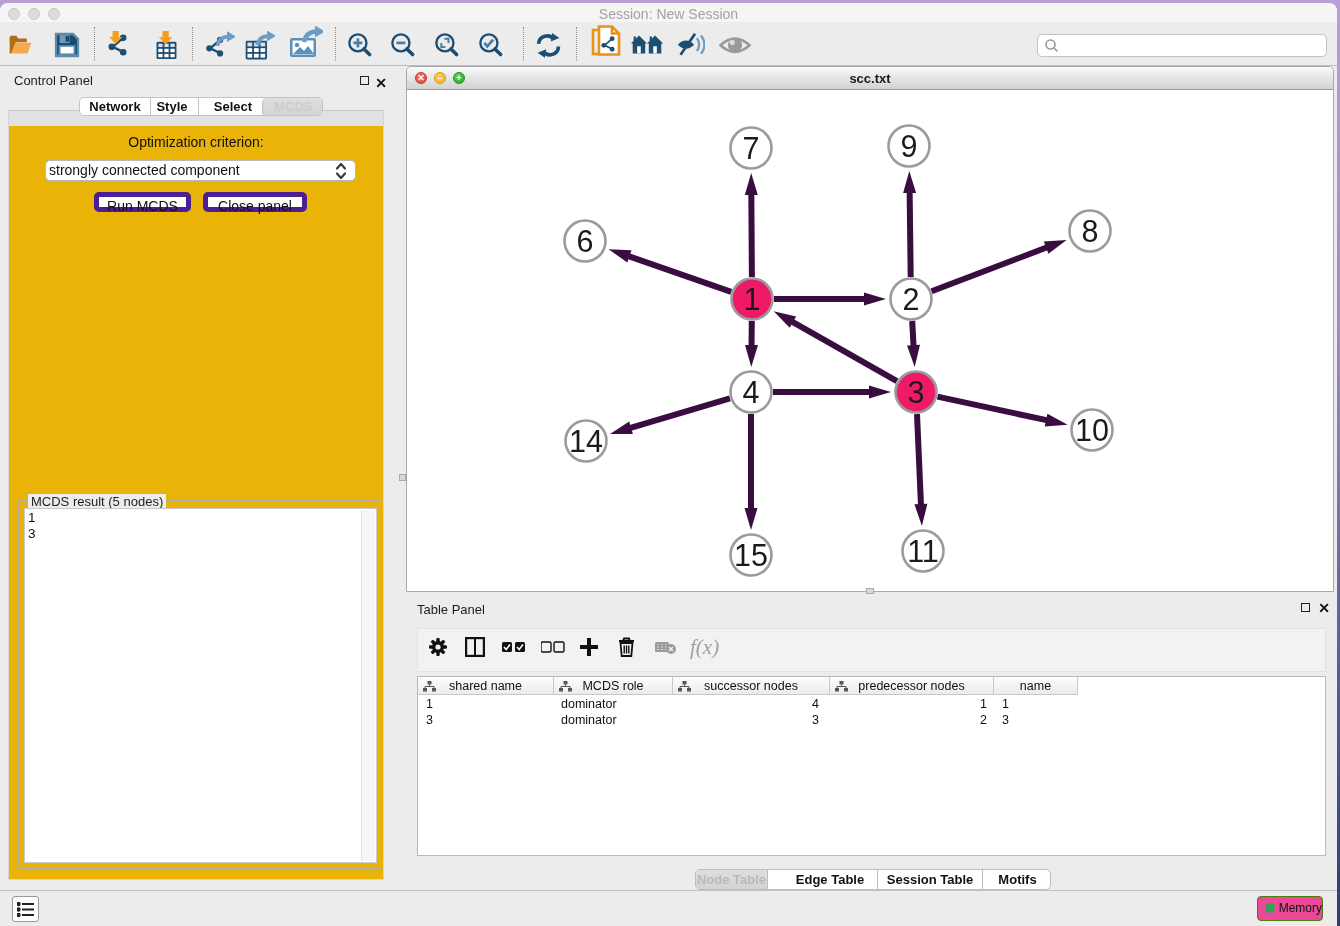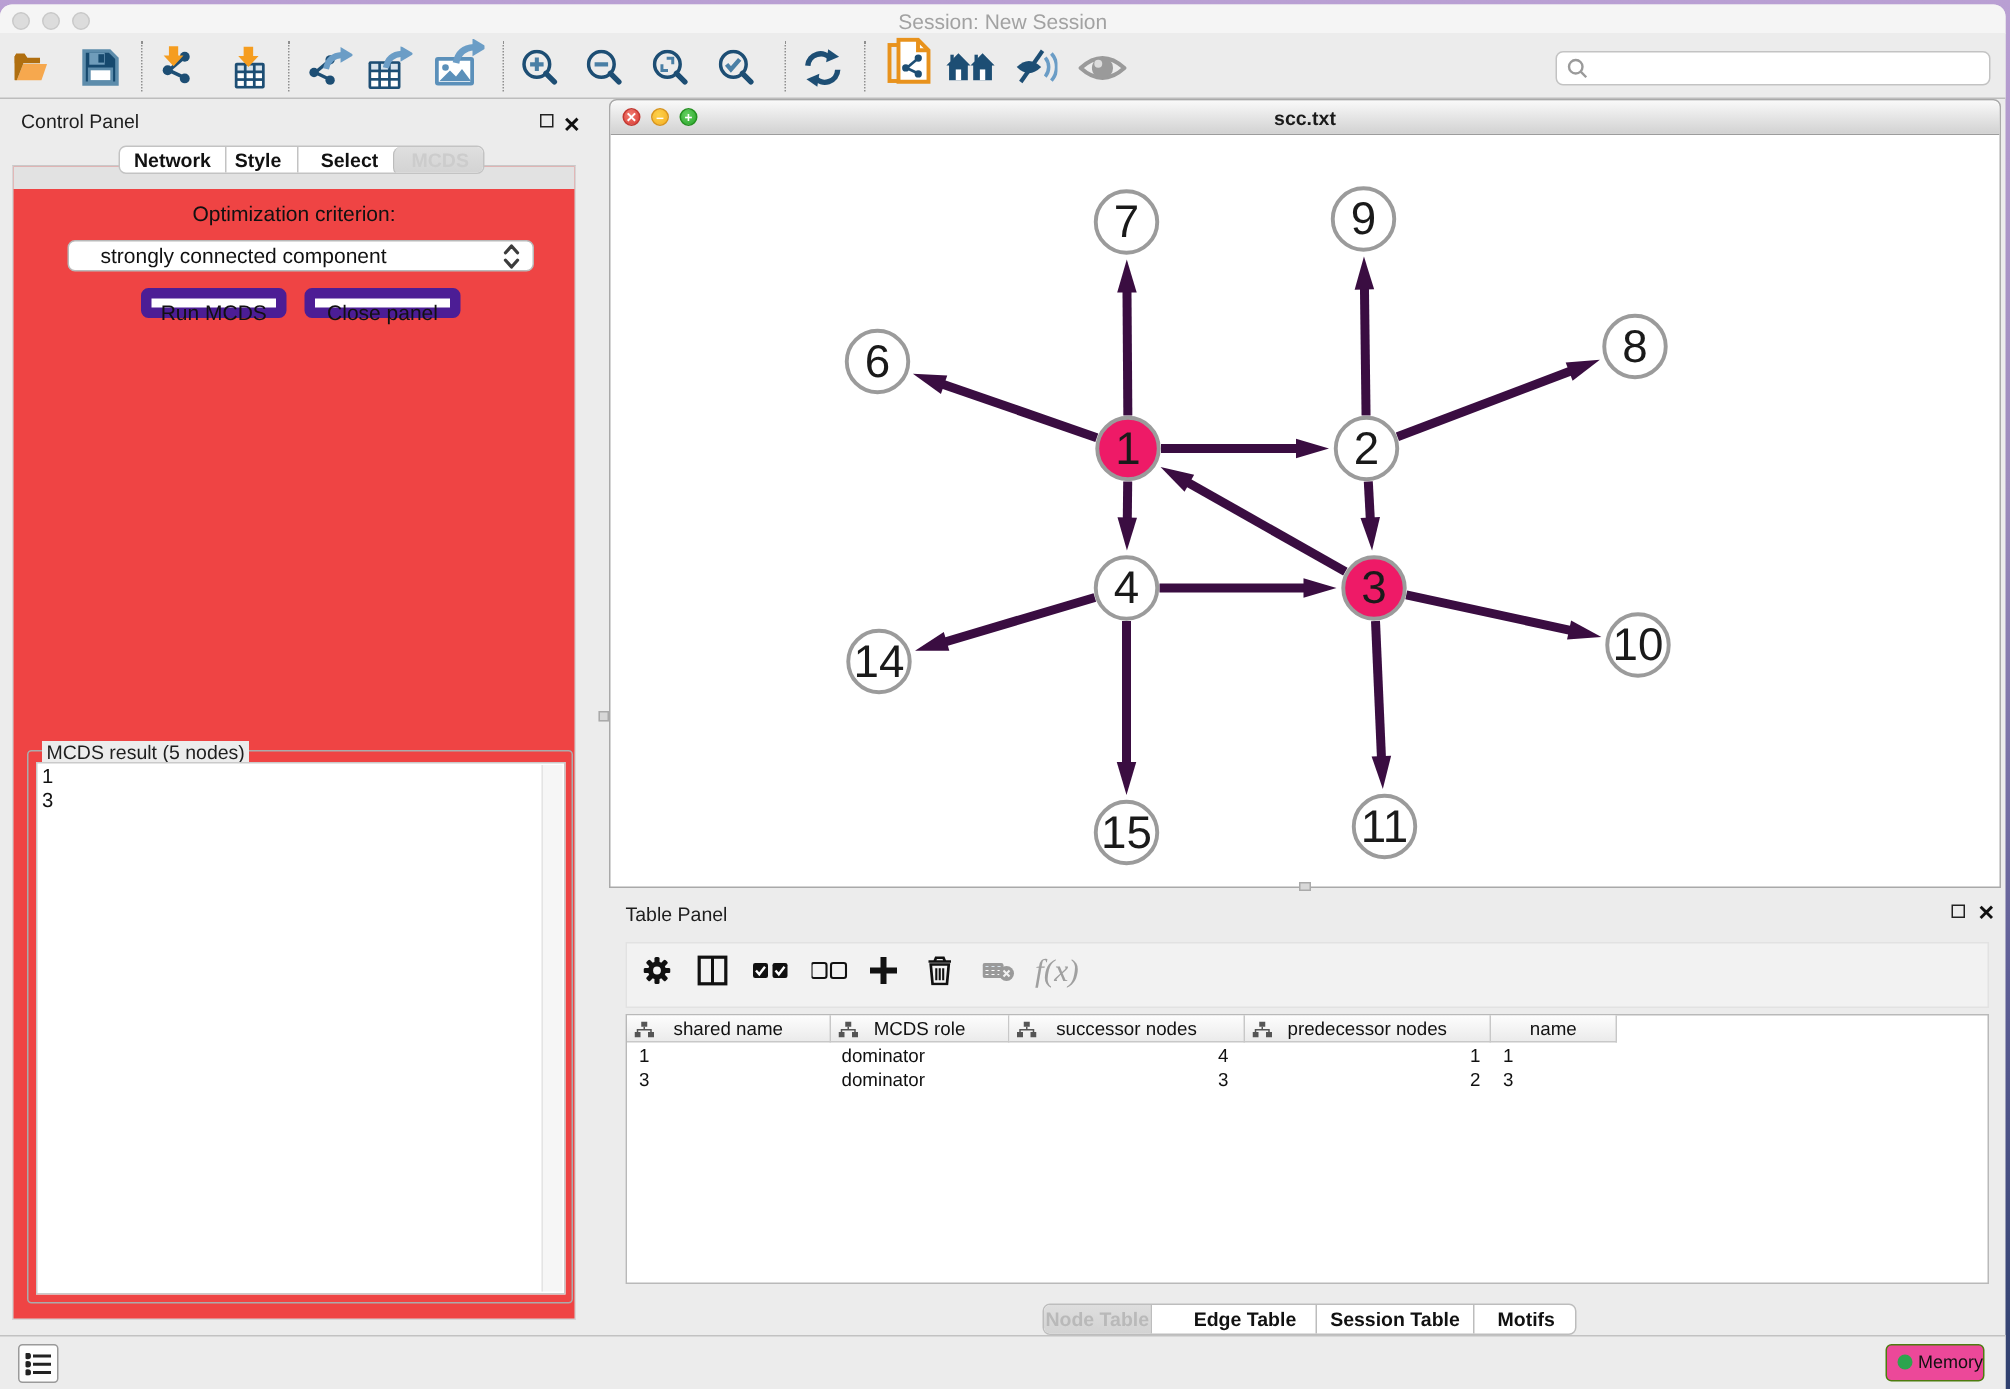--- a/index.html
+++ b/index.html
@@ -8,25 +8,25 @@
 .tl{position:absolute;top:4.5px;width:12px;height:12px;border-radius:50%;background:#dcdcdc;border:1px solid #c9c9c9}
 #apptitle{position:absolute;top:3px;left:0;right:0;text-align:center;font-size:14px;color:#a2a2a2}
 #toolbar{position:absolute;left:0;top:19px;right:0;height:44px;background:#ececec;border-bottom:1px solid #bdbdbd}
 .sep{position:absolute;top:5px;height:34px;width:0;border-left:1px dotted #8f8f8f}
 .ticon{position:absolute;top:5px}
 #searchbox{position:absolute;left:1037px;top:12px;width:290px;height:23px;background:#fff;border:1px solid #c3c3c3;border-radius:5px}
 
 #cpanel{position:absolute;left:0;top:63px;width:392px;bottom:40px;background:#ececec}
 #cphead{position:absolute;left:14px;top:7px;font-size:13px;color:#1e1e1e}
 .winbtn{position:absolute;top:9px;font-size:12px;color:#111}
-#tabpane{position:absolute;left:8px;top:44px;right:8px;bottom:6px;border:1px solid #d6d6d6;border-top:1px solid #c9c9c9;background:#ef4444}
+#tabpane{position:absolute;left:8px;top:44px;right:8px;bottom:6px;border:1px solid #d6d6d6;border-top:1px solid #c9c9c9;background:#eab308}
 #tabpane .band{position:absolute;left:0;top:0;right:0;height:15px;background:#e2e2e2}
 #optlabel{position:absolute;left:0;right:0;top:23px;text-align:center;font-size:14px;color:#111}
-#dropdown{position:absolute;left:36px;top:49px;width:311px;height:21px;background:#fff;border:1px solid #b9b9b9;border-radius:5px;font-size:14px;color:#111;line-height:19px;padding-left:21px}
-.btn{position:absolute;top:81px;height:20px;background:#fff;border:7px solid #4c1d95;border-radius:5px;font-size:14px;color:#111;text-align:center;line-height:18px}
+#dropdown{position:absolute;left:36px;top:49px;width:311px;height:21px;background:#fff;border:1px solid #b9b9b9;border-radius:5px;font-size:14px;color:#111;line-height:19px;padding-left:3px}
+.btn{position:absolute;top:81px;height:20px;background:#fff;border:5px solid #4c1d95;border-radius:5px;font-size:14px;color:#111;text-align:center;line-height:18px}
 #fieldset{position:absolute;left:9px;top:389px;right:1px;height:369px;border:1px solid #ababab;border-radius:3px}
 #fslegend{position:absolute;left:9px;top:-7px;background:#ececec;padding:0 3px;font-size:13px;color:#1e1e1e}
 #fstext{position:absolute;left:5px;top:7px;right:4px;bottom:5px;background:#fff;border:1px solid #cacaca}
 #fsscroll{position:absolute;top:1px;bottom:1px;right:1px;width:14px;background:#f6f6f6;border-left:1px solid #e4e4e4}
 
 #netwin{position:absolute;left:406px;top:63px;width:928px;height:526px;background:#fff;border:1px solid #a9a9a9;border-radius:5px 5px 0 0}
 #nettitle{position:absolute;left:0;top:0;right:0;height:23px;background:linear-gradient(#f9f9f9,#d2d2d2);border-bottom:1px solid #9c9c9c;border-radius:5px 5px 0 0}
 #nettitle .t{position:absolute;left:0;right:0;top:4px;text-align:center;font-size:13px;font-weight:bold;color:#1a1a1a}
 .mtl{position:absolute;top:5px;width:12px;height:12px;border-radius:50%;line-height:11px;text-align:center;font-size:9px;font-weight:bold}
 

